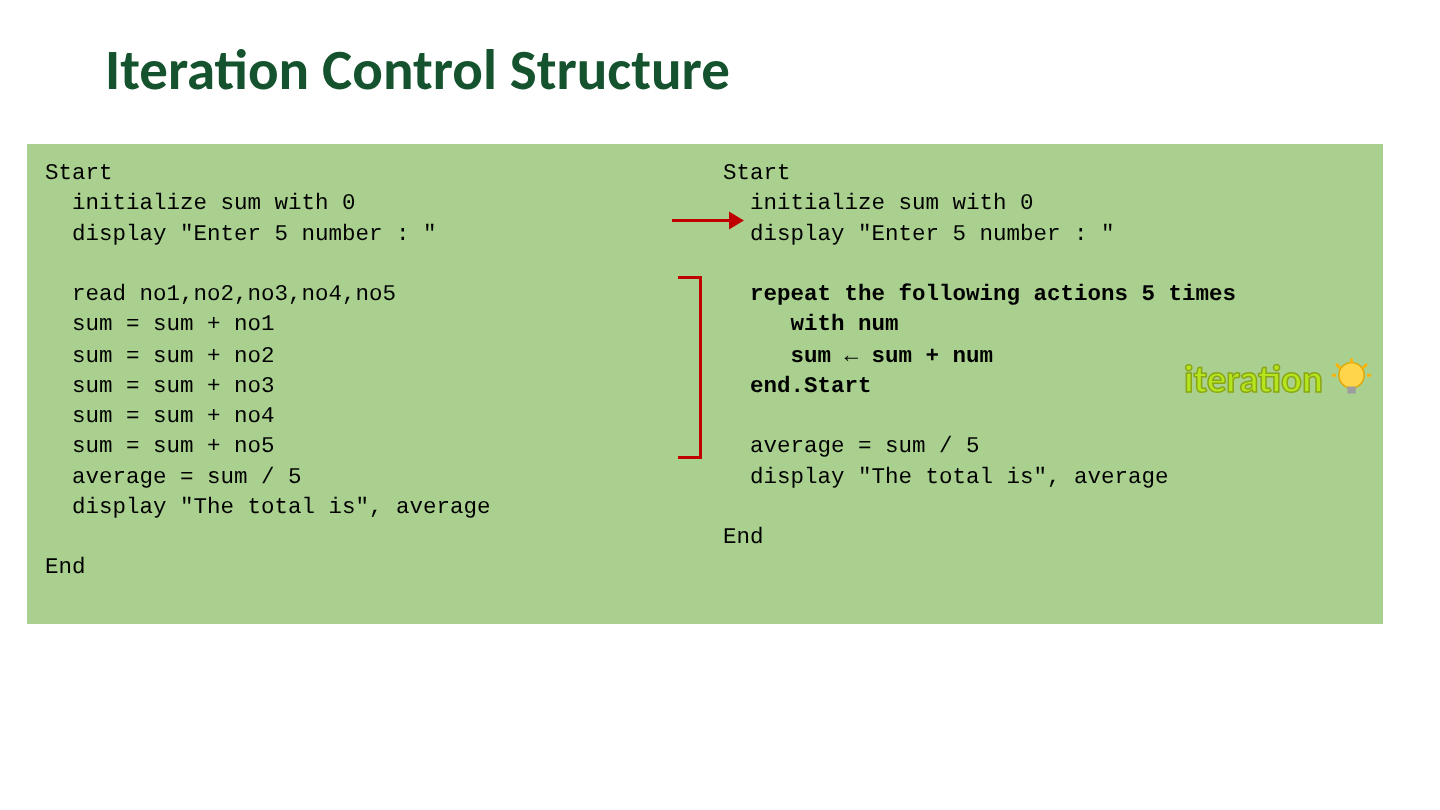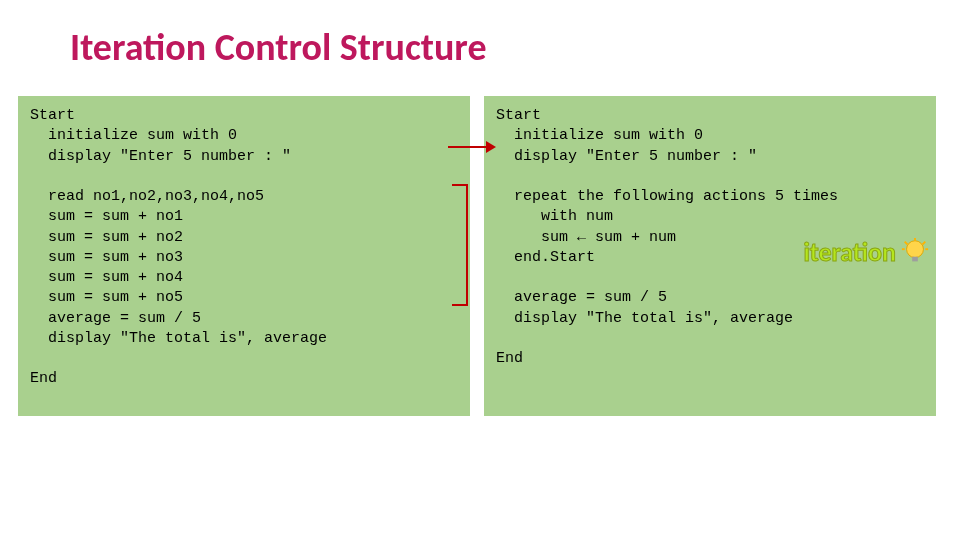--- a/index.html
+++ b/index.html
@@ -1,21 +1,21 @@
 <!DOCTYPE html>
 <html><head>
 <meta charset="utf-8">
 <style>
 html,body{margin:0;padding:0;width:960px;height:540px;background:#fff;font-family:Calibri,Arial,sans-serif;overflow:hidden}
-.title{font-size:38px;font-weight:700;color:#be185d;padding:24px 0 0 70px}
-.panels{display:flex;gap:14px;padding:26px 18px 0 18px}
+.title{font-size:38px;font-weight:700;color:#14532d;padding:24px 0 0 70px}
+.panels{display:flex;padding:26px 18px 0 18px}
 .panel{background:#a9d08e;width:452px;height:320px;padding:10px 12px;box-sizing:border-box;position:relative}
 .code{font-family:"Courier New",monospace;font-size:15px;line-height:1.35;color:#000;white-space:pre}
-.bold{font-weight:400}
-.badge{position:absolute;right:2px;top:140px;display:flex;align-items:center;pointer-events:none}
+.bold{font-weight:700}
+.badge{position:absolute;right:2px;top:140px;display:flex;align-items:flex-end;pointer-events:none}
 .badge-text{font-size:26px;font-weight:700;color:#b5e61d;-webkit-text-stroke:1px #8aa516}
 .bulb{width:30px;height:30px;margin:0 4px}
 .bracket{position:absolute;left:434px;top:88px;width:14px;height:118px;border-top:2px solid #c00000;border-right:2px solid #c00000;border-bottom:2px solid #c00000}
 .arrow-line{position:absolute;left:448px;top:146px;width:42px;height:0;border-top:2px solid #c00000}
 .arrow-head{position:absolute;left:486px;top:141px;width:0;height:0;border-top:6px solid transparent;border-bottom:6px solid transparent;border-left:10px solid #c00000}
 </style>
 </head>
 <body>
 
 <div class="title">Iteration Control Structure</div>

